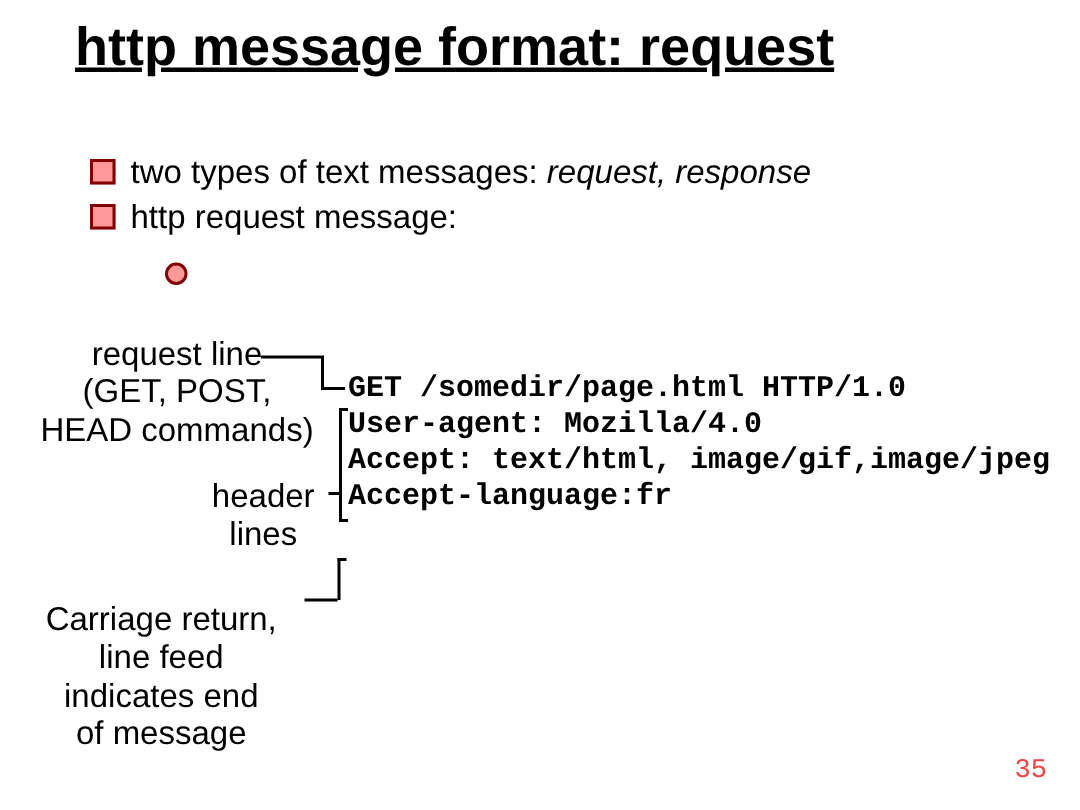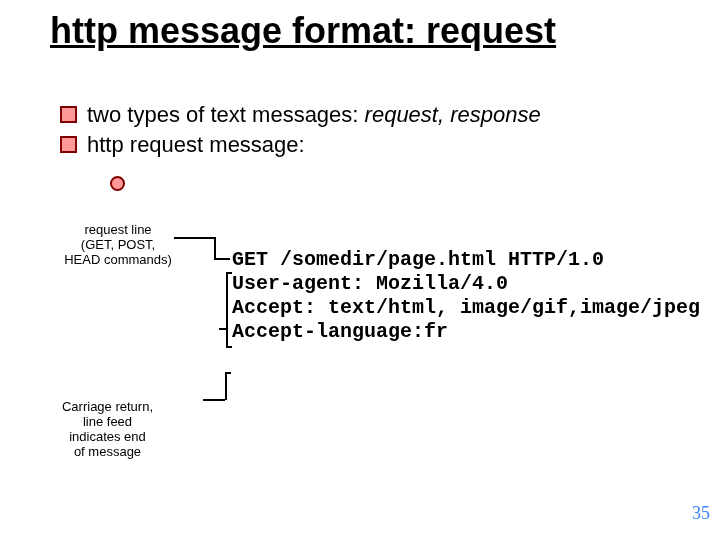--- a/index.html
+++ b/index.html
@@ -58,21 +58,21 @@
     height: 11px;
     border: 2px solid #800000;
     border-radius: 50%;
     background: #ff9999;
     margin-right: 10px;
     vertical-align: -1px;
   }
 
   .lbl {
     position: absolute;
-    font-size: 13px;
+    font-size: 22px;
     text-align: center;
     line-height: 1.15;
   }
   .lbl-req { left: 18px; top: 223px; width: 200px; }
   .lbl-hdr { left: 128px; top: 318px; width: 95px; }
   .lbl-cr  { left: 20px; top: 400px; width: 175px; }
 
   .code {
     position: absolute;
     left: 232px;
@@ -85,25 +85,25 @@
   }
   .extra {
     position: absolute;
     left: 232px;
     top: 400px;
     font-family: Arial, Helvetica, sans-serif;
     font-size: 20px;
   }
   .pagenum {
     position: absolute;
-    right: 10px;
+    right: 22px;
     bottom: 16px;
-    font-family: Liberation Serif, serif;
+    font-family: Liberation Mono, monospace;
     font-size: 18px;
-    color: #3b82f6;
+    color: #ef4444;
   }
 
   
   .line {
     position: absolute;
     background: #000;
   }
   
   .l1a { left: 174px; top: 237px; width: 40px; height: 1.5px; }
   .l1b { left: 214px; top: 237px; width: 1.5px; height: 22px; }
@@ -132,20 +132,21 @@
     <div>
       <span class="sq"></span><span>http request message:</span>
     </div>
   </div>
 
   <div class="sub">
     <span class="circ"></span>
   </div>
 
   <div class="lbl lbl-req">request line<br>(GET, POST,<br>HEAD commands)</div>
+  <div class="lbl lbl-hdr">header<br>lines</div>
   <div class="lbl lbl-cr">Carriage return,<br>line feed<br>indicates end<br>of message</div>
 
   <div class="code"><span>GET /somedir/page.html HTTP/1.0</span>
 <span>User-agent: Mozilla/4.0</span>
 <span>Accept: text/html, image/gif,image/jpeg</span>
 <span>Accept-language:fr</span></div>
 
 
   <div class="pagenum">35</div>
 

